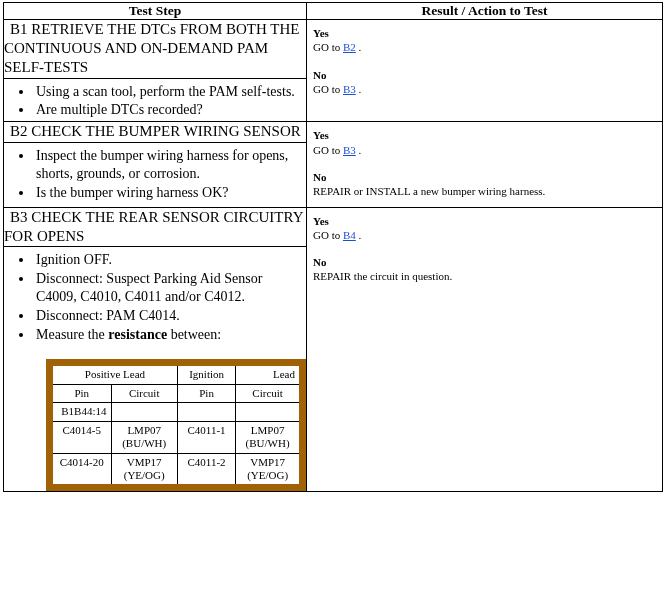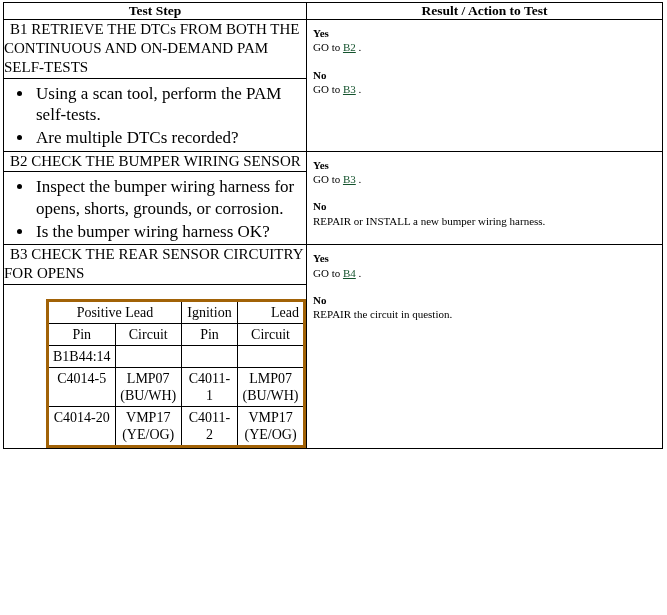--- a/index.html
+++ b/index.html
@@ -65,21 +65,21 @@
 
   ul.steps {
     margin: 4px 0 2px 0;
     padding-left: 30px;
     list-style-type: disc;
   }
   ul.steps li {
     margin: 0 0 1px 0;
     padding: 0 0 0 2px;
     line-height: 1.28;
-    font-size: 17px;
+    font-size: 14px;
   }
   ul.steps li.b { font-weight: normal; }
   .bold-inline { font-weight: bold; }
 
   .result-cell {
     padding: 6px 4px 8px 6px;
     line-height: 1.3;
     font-size: 11px;
   }
   .result-cell .yn {
@@ -87,35 +87,35 @@
     display: block;
   }
   .result-cell .ln {
     display: block;
   }
   .result-cell .gap {
     display: block;
     height: 13px;
   }
   a.xlink {
-    color: #14532d;
+    color: #1d4ed8;
     text-decoration: underline;
   }
 
   .empty-cell { }
 
   
   .nest-wrap {
     padding: 14px 0 0 42px;
   }
   table.leads {
     border-collapse: collapse;
     table-layout: fixed;
-    border: 3px solid #a16207;
-    font-size: 14px;
+    border: 7px solid #a16207;
+    font-size: 11px;
   }
   table.leads td {
     border: 1px solid #000;
     text-align: center;
     padding: 2px 4px;
     line-height: 1.22;
     vertical-align: top;
     font-family: "Liberation Serif", "DejaVu Serif", serif;
   }
   table.leads td.lft { text-align: right; }
@@ -189,20 +189,26 @@
             <span class="yn">Yes</span>
             <span class="ln"><span>GO to </span><a class="xlink" href="#">B4</a><span> .</span></span>
             <span class="gap"></span>
             <span class="yn">No</span>
             <span class="ln">REPAIR the circuit in question.</span>
           </div>
         </td>
       </tr>
       <tr>
         <td class="body-cell">
+          <ul class="steps">
+            <li>Ignition OFF.</li>
+            <li>Disconnect: Suspect Parking Aid Sensor C4009, C4010, C4011 and/or C4012.</li>
+            <li>Disconnect: PAM C4014.</li>
+            <li><span>Measure the <span class="bold-inline">resistance</span> between:</span></li>
+          </ul>
 
           <div class="nest-wrap">
             <table class="leads">
               <colgroup>
                 <col class="lp">
                   <col class="lc">
                   <col class="np">
                   <col class="nc">
               </colgroup>
               <tbody>

